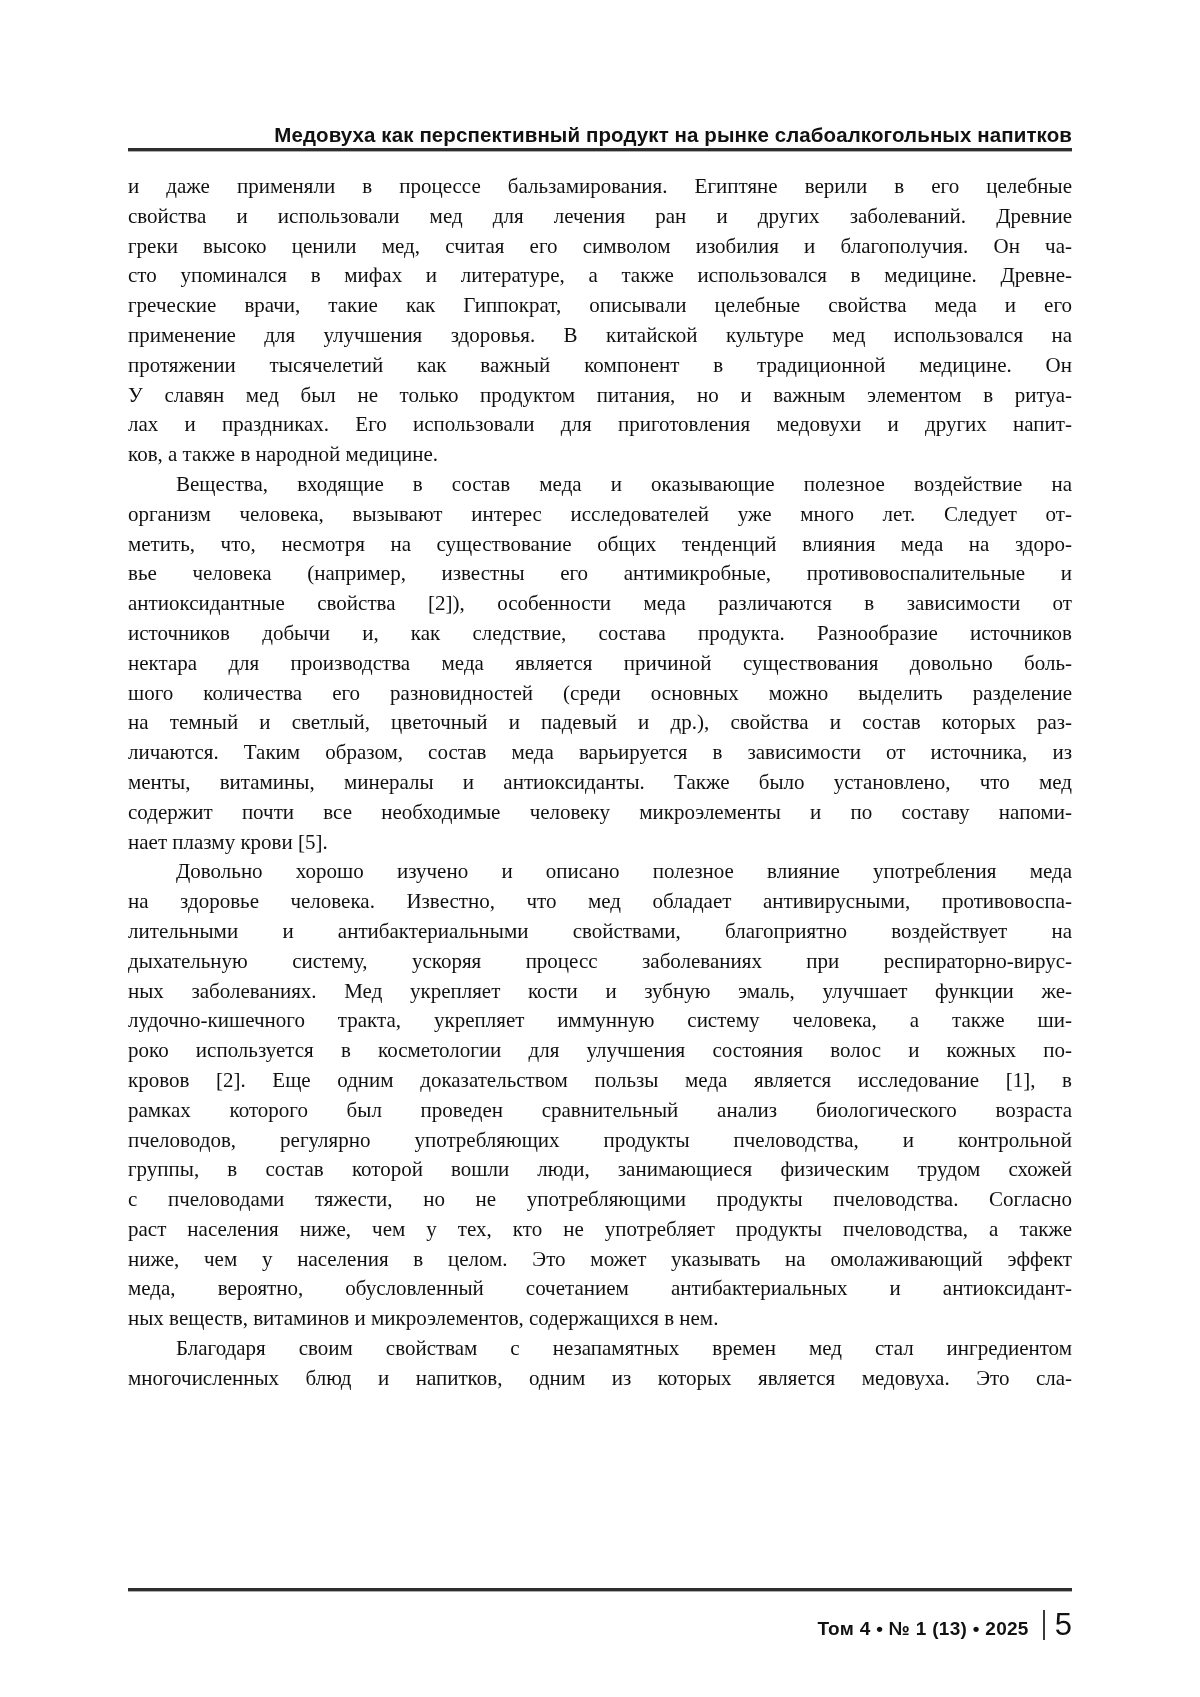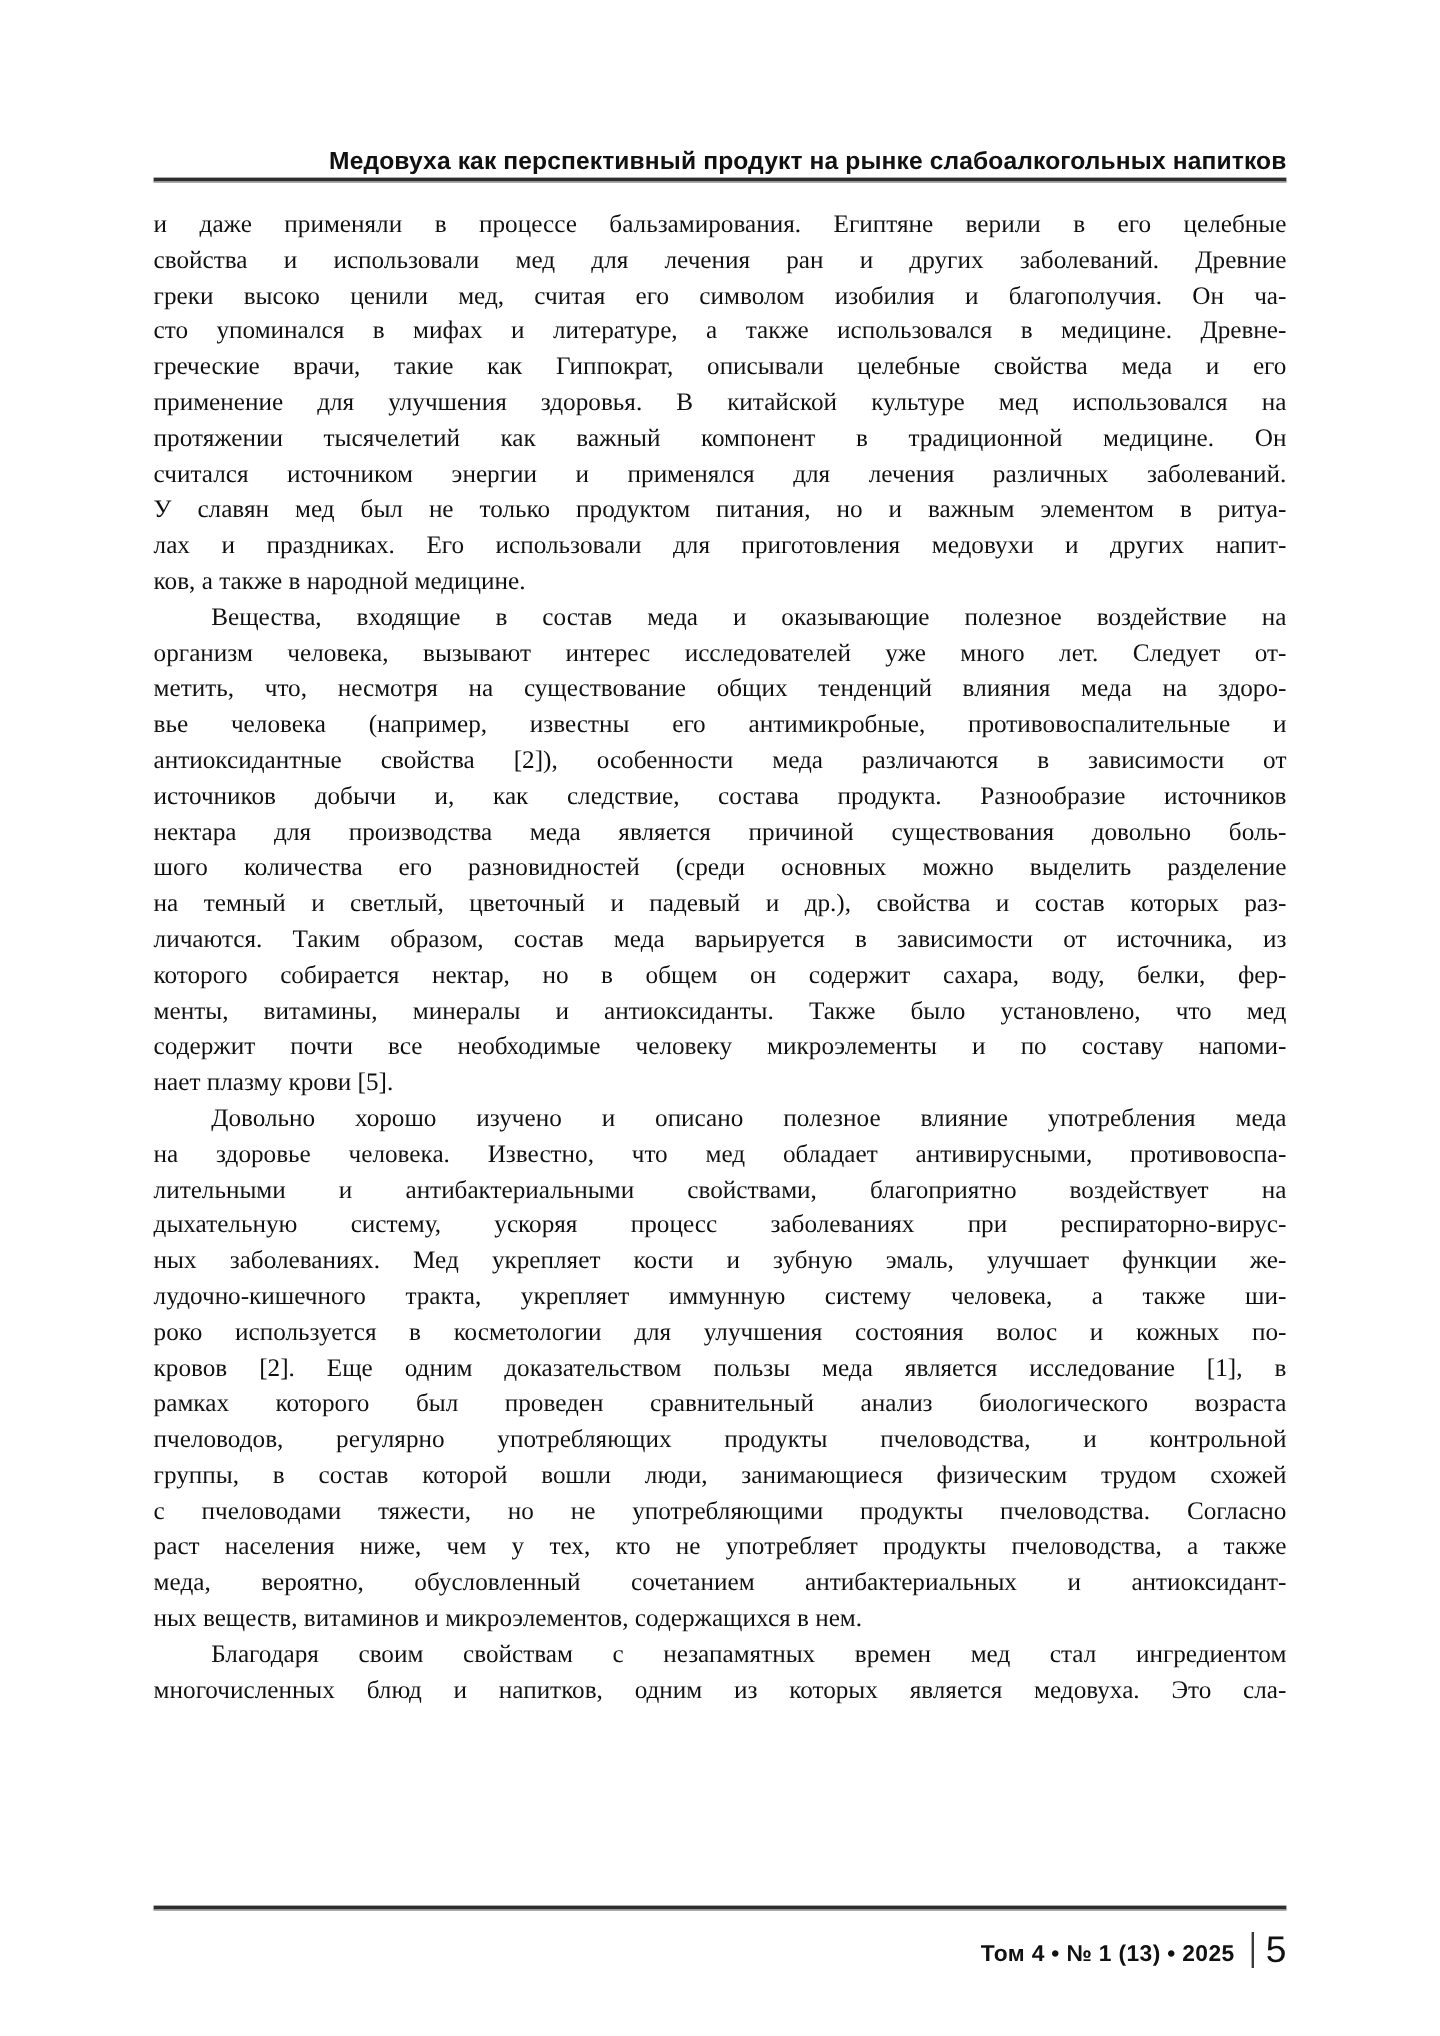--- a/index.html
+++ b/index.html
@@ -112,51 +112,50 @@
   <div class="header-rule"></div>
 
   <main class="page-body">
       <div class="line">и даже применяли в процессе бальзамирования. Египтяне верили в его целебные</div>
       <div class="line">свойства и использовали мед для лечения ран и других заболеваний. Древние</div>
       <div class="line">греки высоко ценили мед, считая его символом изобилия и благополучия. Он ча-</div>
       <div class="line">сто упоминался в мифах и литературе, а также использовался в медицине. Древне-</div>
       <div class="line">греческие врачи, такие как Гиппократ, описывали целебные свойства меда и его</div>
       <div class="line">применение для улучшения здоровья. В китайской культуре мед использовался на</div>
       <div class="line">протяжении тысячелетий как важный компонент в традиционной медицине. Он</div>
-      <div class="line">считался источником энергии и применялся для лечения различных заболеваний.</div>
       <div class="line">У славян мед был не только продуктом питания, но и важным элементом в ритуа-</div>
       <div class="line">лах и праздниках. Его использовали для приготовления медовухи и других напит-</div>
       <div class="line lastline">ков, а также в народной медицине.</div>
       <div class="line indent">Вещества, входящие в состав меда и оказывающие полезное воздействие на</div>
       <div class="line">организм человека, вызывают интерес исследователей уже много лет. Следует от-</div>
       <div class="line">метить, что, несмотря на существование общих тенденций влияния меда на здоро-</div>
       <div class="line">вье человека (например, известны его антимикробные, противовоспалительные и</div>
       <div class="line">антиоксидантные свойства [2]), особенности меда различаются в зависимости от</div>
       <div class="line">источников добычи и, как следствие, состава продукта. Разнообразие источников</div>
       <div class="line">нектара для производства меда является причиной существования довольно боль-</div>
       <div class="line">шого количества его разновидностей (среди основных можно выделить разделение</div>
       <div class="line">на темный и светлый, цветочный и падевый и др.), свойства и состав которых раз-</div>
       <div class="line">личаются. Таким образом, состав меда варьируется в зависимости от источника, из</div>
-      <div class="line">которого собирается нектар, но в общем он содержит сахара, воду, белки, фер-</div>
       <div class="line">менты, витамины, минералы и антиоксиданты. Также было установлено, что мед</div>
       <div class="line">содержит почти все необходимые человеку микроэлементы и по составу напоми-</div>
       <div class="line lastline">нает плазму крови [5].</div>
       <div class="line indent">Довольно хорошо изучено и описано полезное влияние употребления меда</div>
       <div class="line">на здоровье человека. Известно, что мед обладает антивирусными, противовоспа-</div>
       <div class="line">лительными и антибактериальными свойствами, благоприятно воздействует на</div>
       <div class="line">дыхательную систему, ускоряя процесс заболеваниях при респираторно-вирус-</div>
       <div class="line">ных заболеваниях. Мед укрепляет кости и зубную эмаль, улучшает функции же-</div>
       <div class="line">лудочно-кишечного тракта, укрепляет иммунную систему человека, а также ши-</div>
       <div class="line">роко используется в косметологии для улучшения состояния волос и кожных по-</div>
       <div class="line">кровов [2]. Еще одним доказательством пользы меда является исследование [1], в</div>
       <div class="line">рамках которого был проведен сравнительный анализ биологического возраста</div>
       <div class="line">пчеловодов, регулярно употребляющих продукты пчеловодства, и контрольной</div>
       <div class="line">группы, в состав которой вошли люди, занимающиеся физическим трудом схожей</div>
       <div class="line">с пчеловодами тяжести, но не употребляющими продукты пчеловодства. Согласно</div>
       <div class="line">раст населения ниже, чем у тех, кто не употребляет продукты пчеловодства, а также</div>
+      <div class="line">ниже, чем у населения в целом. Это может указывать на омолаживающий эффект</div>
       <div class="line">меда, вероятно, обусловленный сочетанием антибактериальных и антиоксидант-</div>
       <div class="line lastline">ных веществ, витаминов и микроэлементов, содержащихся в нем.</div>
       <div class="line indent">Благодаря своим свойствам с незапамятных времен мед стал ингредиентом</div>
       <div class="line">многочисленных блюд и напитков, одним из которых является медовуха. Это сла-</div>
     </main>
 
   <div class="footer-rule"></div>
 
   <footer class="page-footer">
     <span class="volume-info">Том 4 • № 1 (13) • 2025</span>

